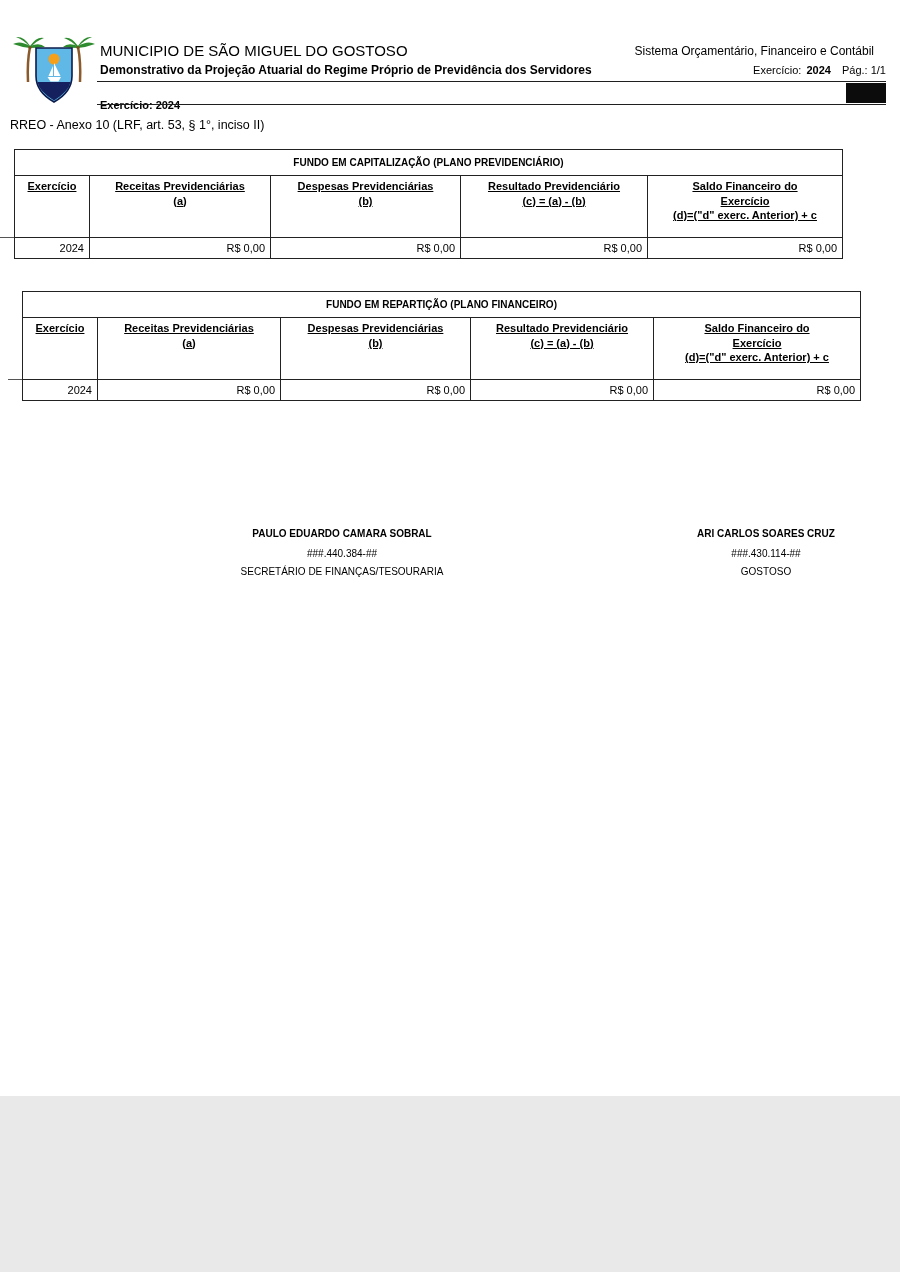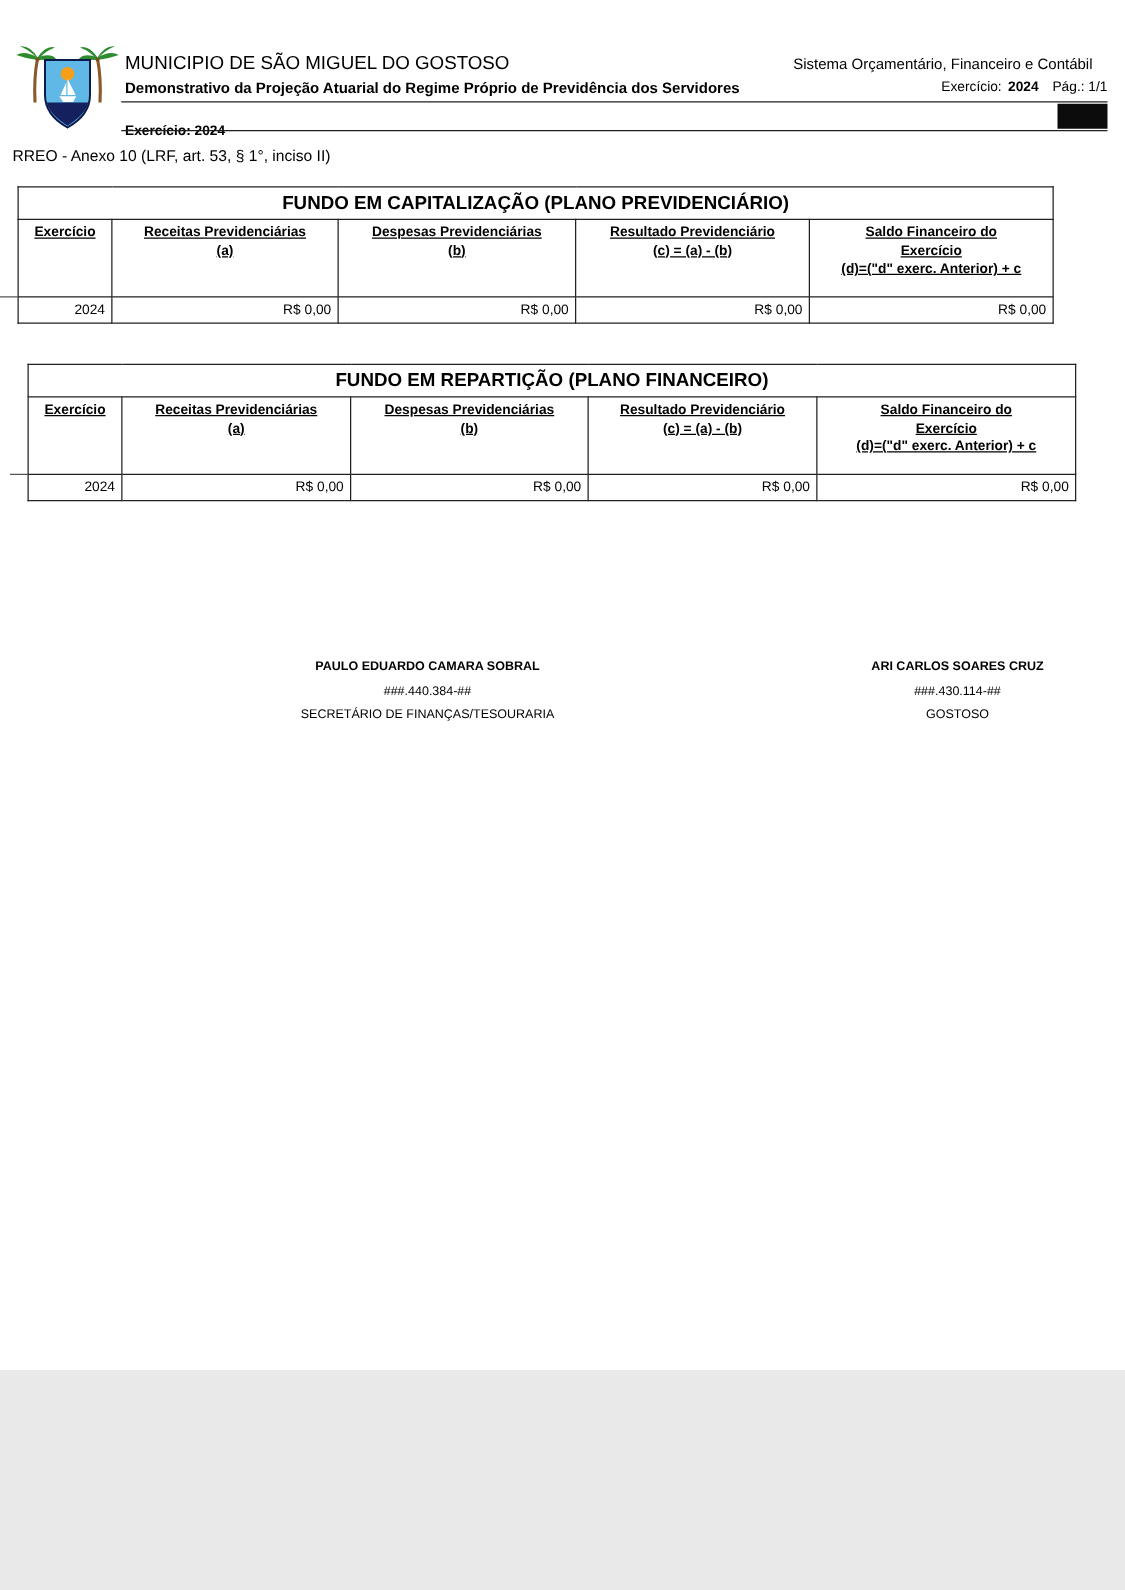--- a/index.html
+++ b/index.html
@@ -18,21 +18,21 @@
   .exc-left { left:100px; top:87px; font-size:11px; font-weight:bold;margin-top:12px; }
   .hline { height:1px; background:#1f1f1f; }
   .line1 { left:97px; top:81px; width:789px; }
   .line2 { left:97px; top:104px; width:789px; }
   .black-box { left:846px; top:83px; width:40px; height:20px; background:#0c0c0c; }
   .annex { left:10px; top:118px; font-size:12.5px; }
 
   
   table.fin { border-collapse:collapse; table-layout:fixed; font-size:11px; background:#fff; }
   .fin th, .fin td { border:1px solid #222; }
-  .fin .t-title { height:26px; text-align:center; font-weight:bold; font-size:15px; }
+  .fin .t-title { height:26px; text-align:center; font-weight:bold; font-size:10px; }
   .fin tr.cols th { height:62px; vertical-align:top; padding:3px 4px 2px 4px; font-size:11px; line-height:14.5px; font-weight:bold;text-decoration:underline; }
   .fin th.c-center { text-align:center; }
   .fin th.c-right { text-align:center; }
   .fin td { height:21px; text-align:right; padding:1px 5px; }
   .tick { height:1px; background:#555; }
 
   
   .sig { top:528px; width:260px; text-align:center; font-size:10px; line-height:12px; }
   .sig .nm { font-weight:bold; margin-bottom:8px; }
   .sig .cpf { margin-bottom:6px; }

